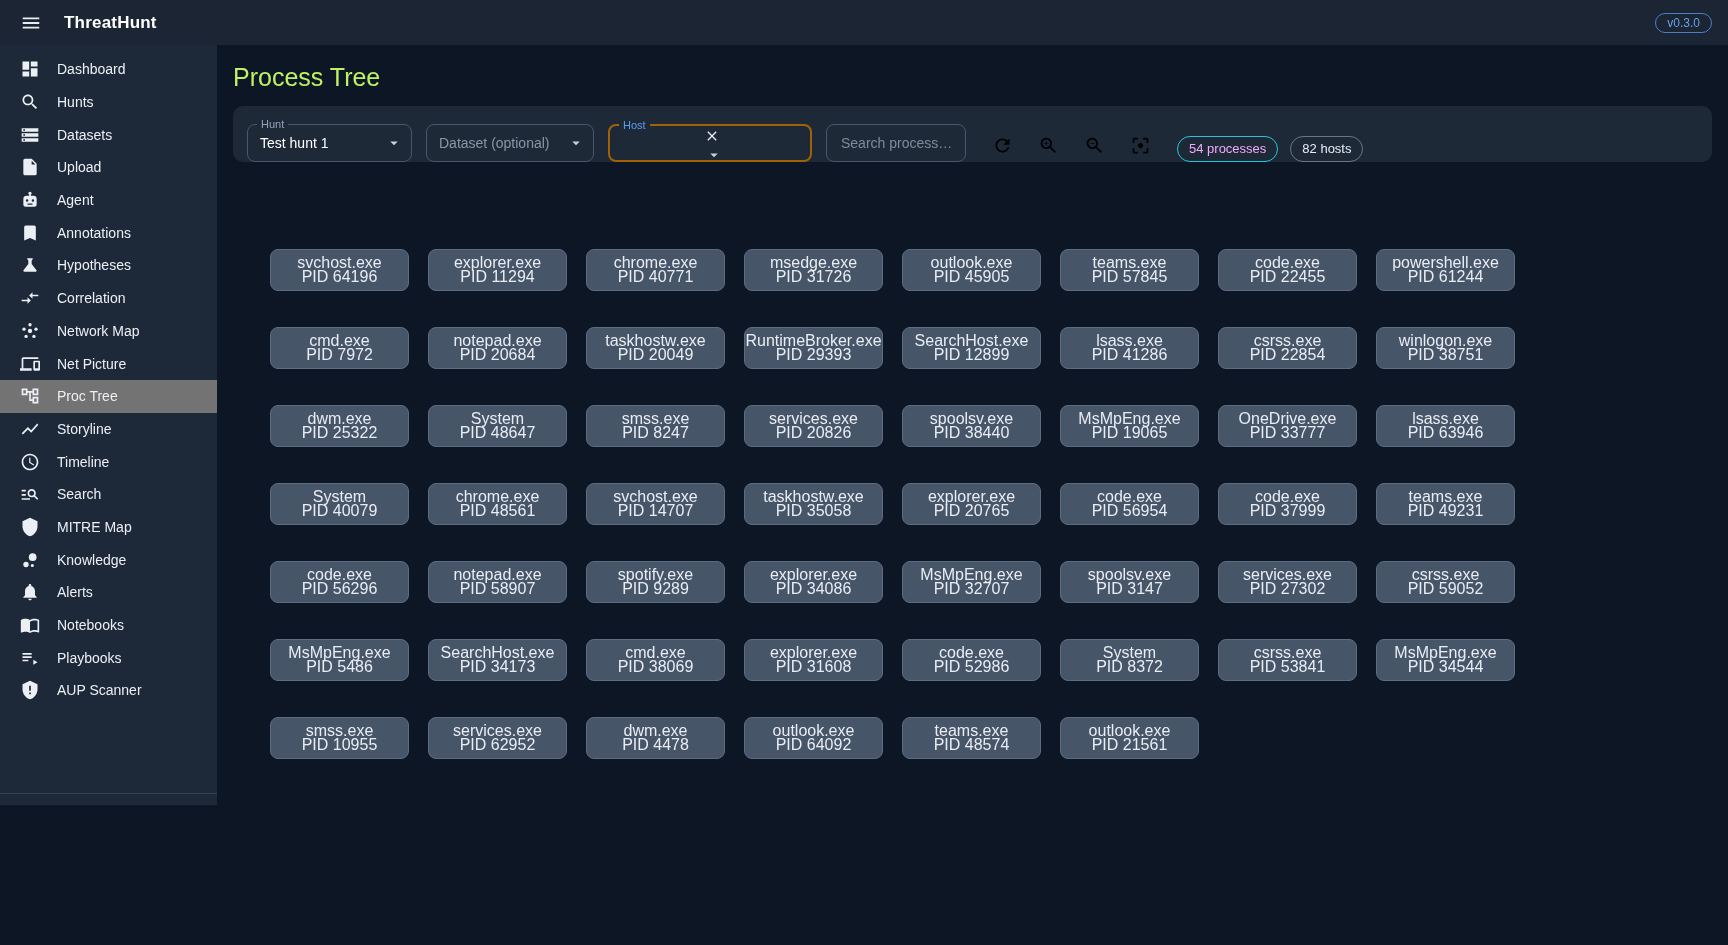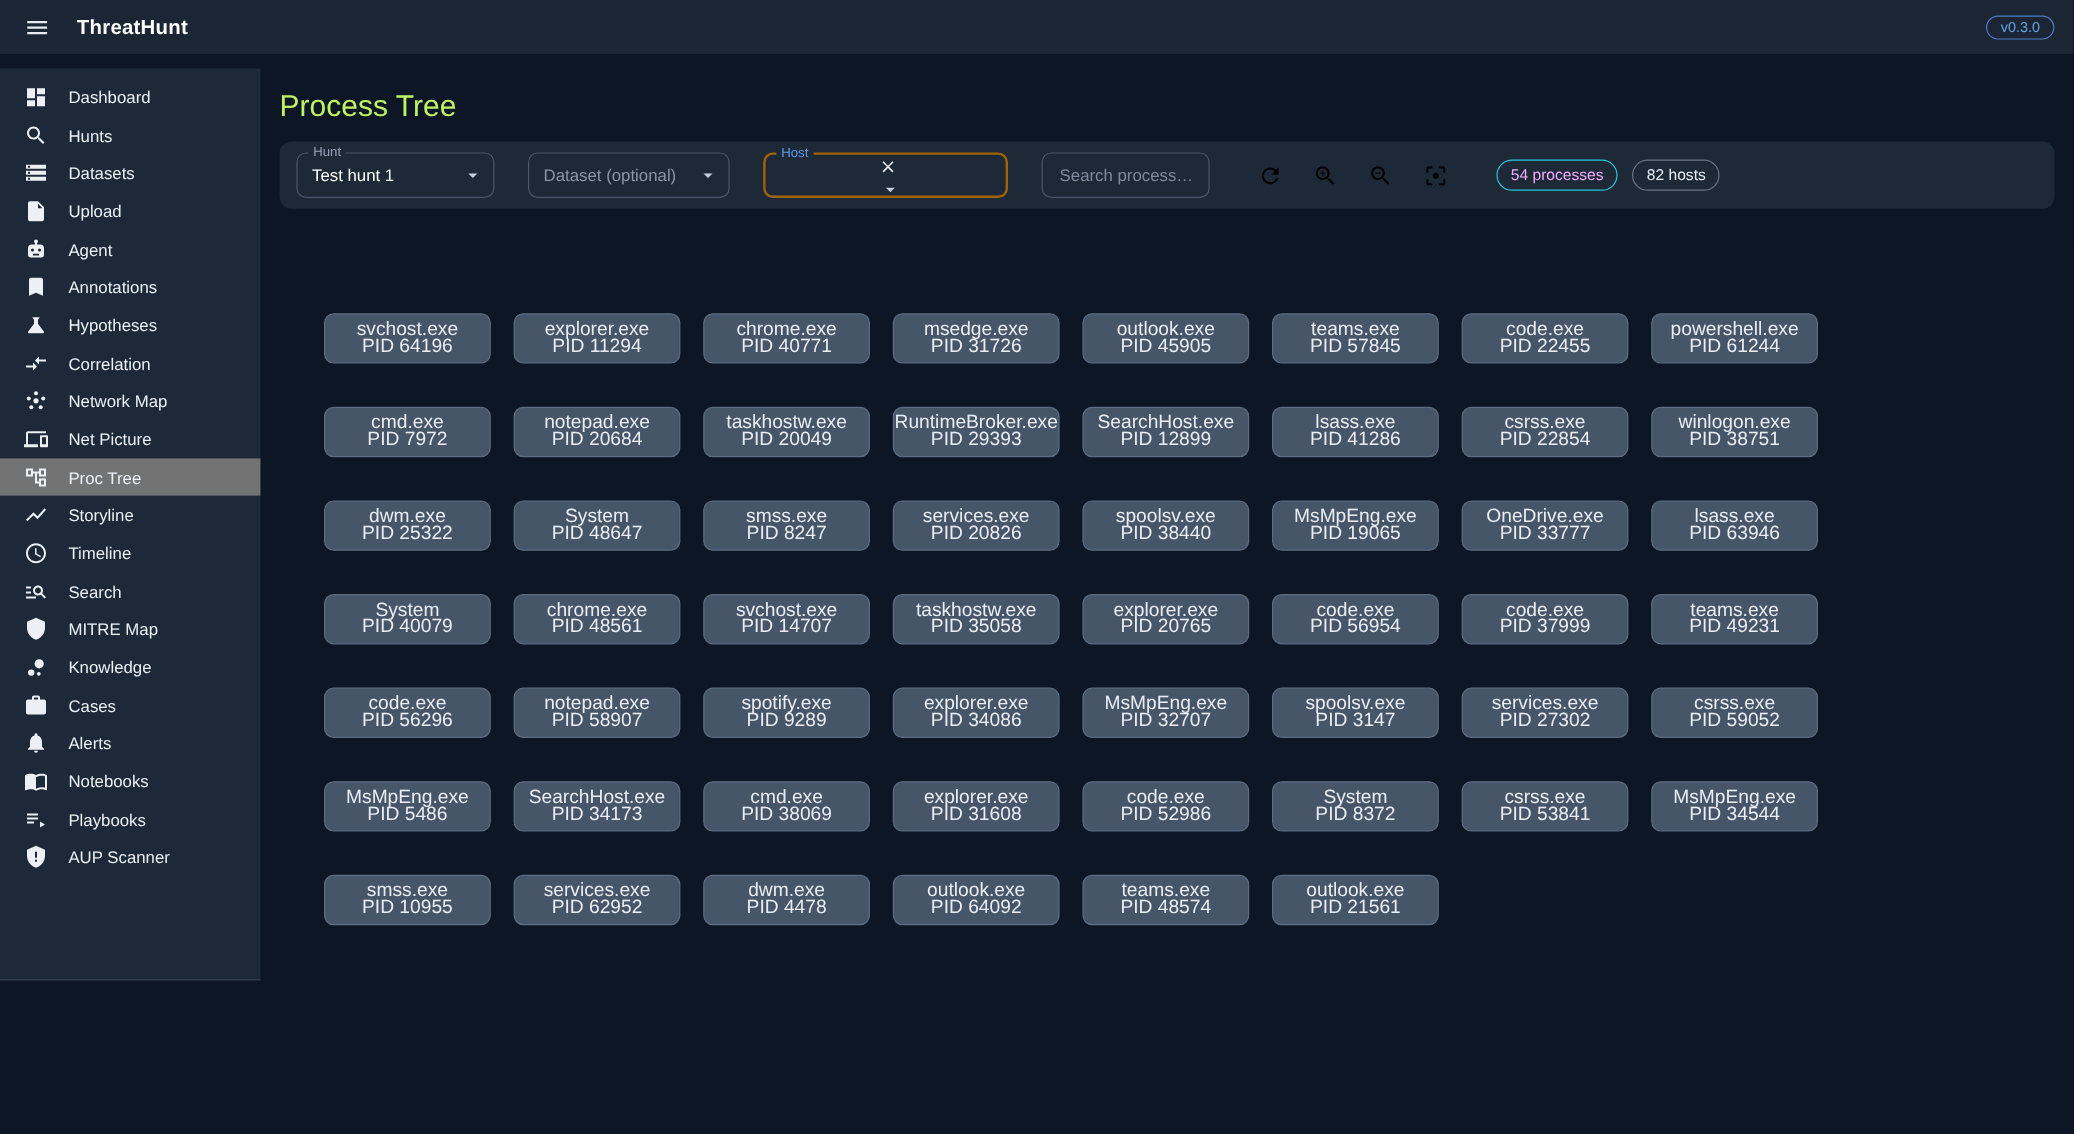--- a/index.html
+++ b/index.html
@@ -15,39 +15,39 @@
     padding:0 16px; gap:18px; position:relative;
   }
   .icon-plain { background:none; border:none; padding:4px; cursor:pointer; display:flex; }
   .icon-plain svg { width:22px; height:22px; fill:#e8edf4; }
   .brand { font-size:17px; font-weight:700; letter-spacing:.2px; color:#fff; }
   .version-chip {
     margin-left:auto; border:1px solid #4c7fc7; color:#63a1ea;
     border-radius:14px; font-size:12px; padding:3px 11px; line-height:1;
   }
   
-  .layout { display:flex; height:760px;margin-top:12px; }
+  .layout { display:flex; height:760px; }
   .sidebar {
     width:217px; min-width:217px; background:#1d2939; padding-top:8px;
     display:flex; flex-direction:column;
   }
   .nav-item {
     display:flex; align-items:center; height:32.7px; padding-left:20px; gap:17px;
     cursor:pointer; font-size:14px; color:#eceff4; white-space:nowrap;
   }
   .nav-item.selected { background:#737373; }
   .nav-icon { display:flex; }
   .nav-icon svg { width:20px; height:20px; fill:#fff; }
   .sidebar-divider { margin-top:86px; border-top:1px solid rgba(255,255,255,.12); height:0; }
   
   .main { flex:1; padding:10px 16px 0 16px; }
   .page-title { font-size:25px; font-weight:400; margin:8px 0 14px; color:#bef264; }
   .toolbar {
     background:#1e2938; border-radius:10px; height:56px;
-    display:flex; align-items:center; padding:0 14px; gap:28px;
+    display:flex; align-items:flex-end; padding:0 14px; gap:14px;
   }
   .field {
     position:relative; border:1px solid #49566b; border-radius:8px; height:38px;
     display:flex; align-items:center; padding:0 8px 0 12px; cursor:pointer;
   }
   .field .flabel {
     position:absolute; top:-7px; left:9px; font-size:11px; line-height:1.2;
     color:#94a2b8; background:#1e2938; padding:0 4px;
   }
   .field.focused { border:2px solid #a16207;flex-direction:column; }
@@ -229,28 +229,20 @@
       </div>
       <div class="nav-item">
         <span class="nav-icon">
           <svg viewBox="0 0 24 24" fill="currentColor" style="fill:currentColor">
             <circle cx="7.2" cy="17.4" r="3.2"></circle>
             <circle cx="14.8" cy="18.6" r="1.9"></circle>
             <circle cx="15.2" cy="8.6" r="4.6"></circle>
           </svg>
         </span>
         <span>Knowledge</span>
-      </div>
-      <div class="nav-item">
-        <span class="nav-icon">
-          <svg viewBox="0 0 24 24" fill="currentColor" style="fill:currentColor">
-            <path d="M20 6h-4V4c0-1.11-.89-2-2-2h-4c-1.11 0-2 .89-2 2v2H4c-1.11 0-2 .89-2 2v11c0 1.11.89 2 2 2h16c1.11 0 2-.89 2-2V8c0-1.11-.89-2-2-2zm-6 0h-4V4h4v2z"></path>
-          </svg>
-        </span>
-        <span>Cases</span>
       </div>
       <div class="nav-item">
         <span class="nav-icon">
           <svg viewBox="0 0 24 24" fill="currentColor" style="fill:currentColor">
             <path d="M12 22c1.1 0 2-.9 2-2h-4c0 1.1.89 2 2 2zm6-6v-5c0-3.07-1.64-5.64-4.5-6.32V4c0-.83-.67-1.5-1.5-1.5s-1.5.67-1.5 1.5v.68C7.63 5.36 6 7.92 6 11v5l-2 2v1h16v-1l-2-2z"></path>
           </svg>
         </span>
         <span>Alerts</span>
       </div>
       <div class="nav-item">

